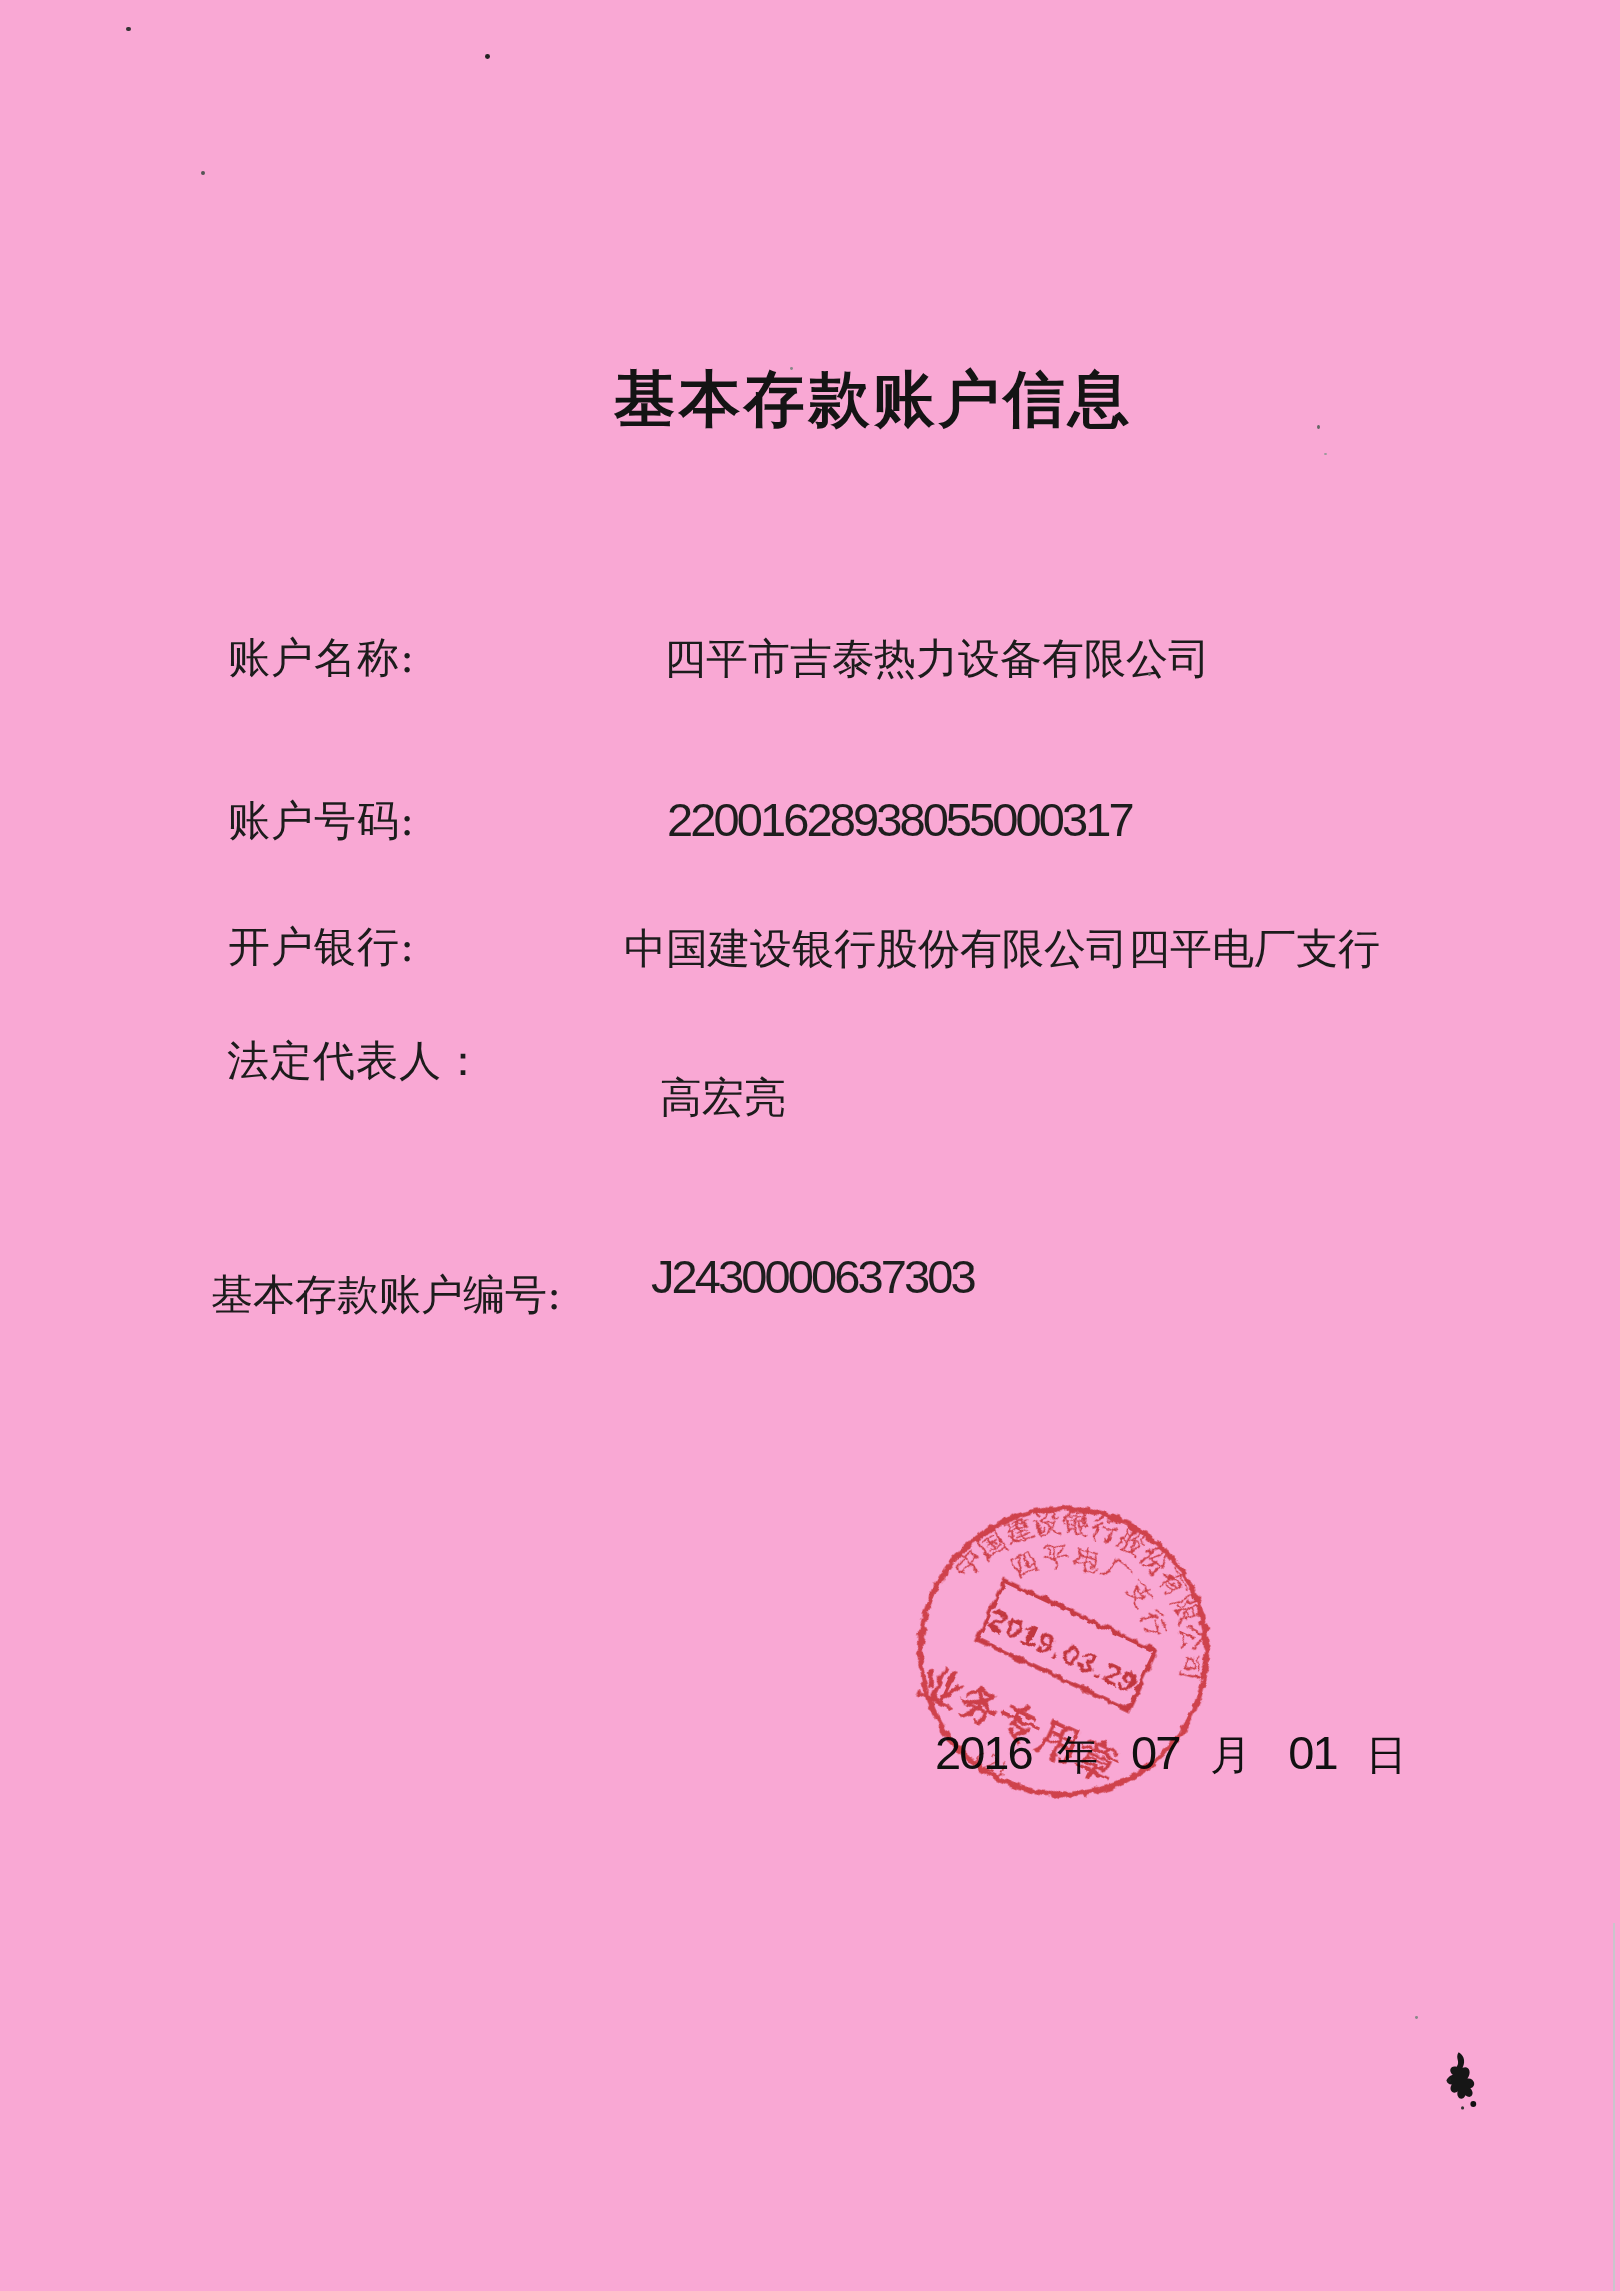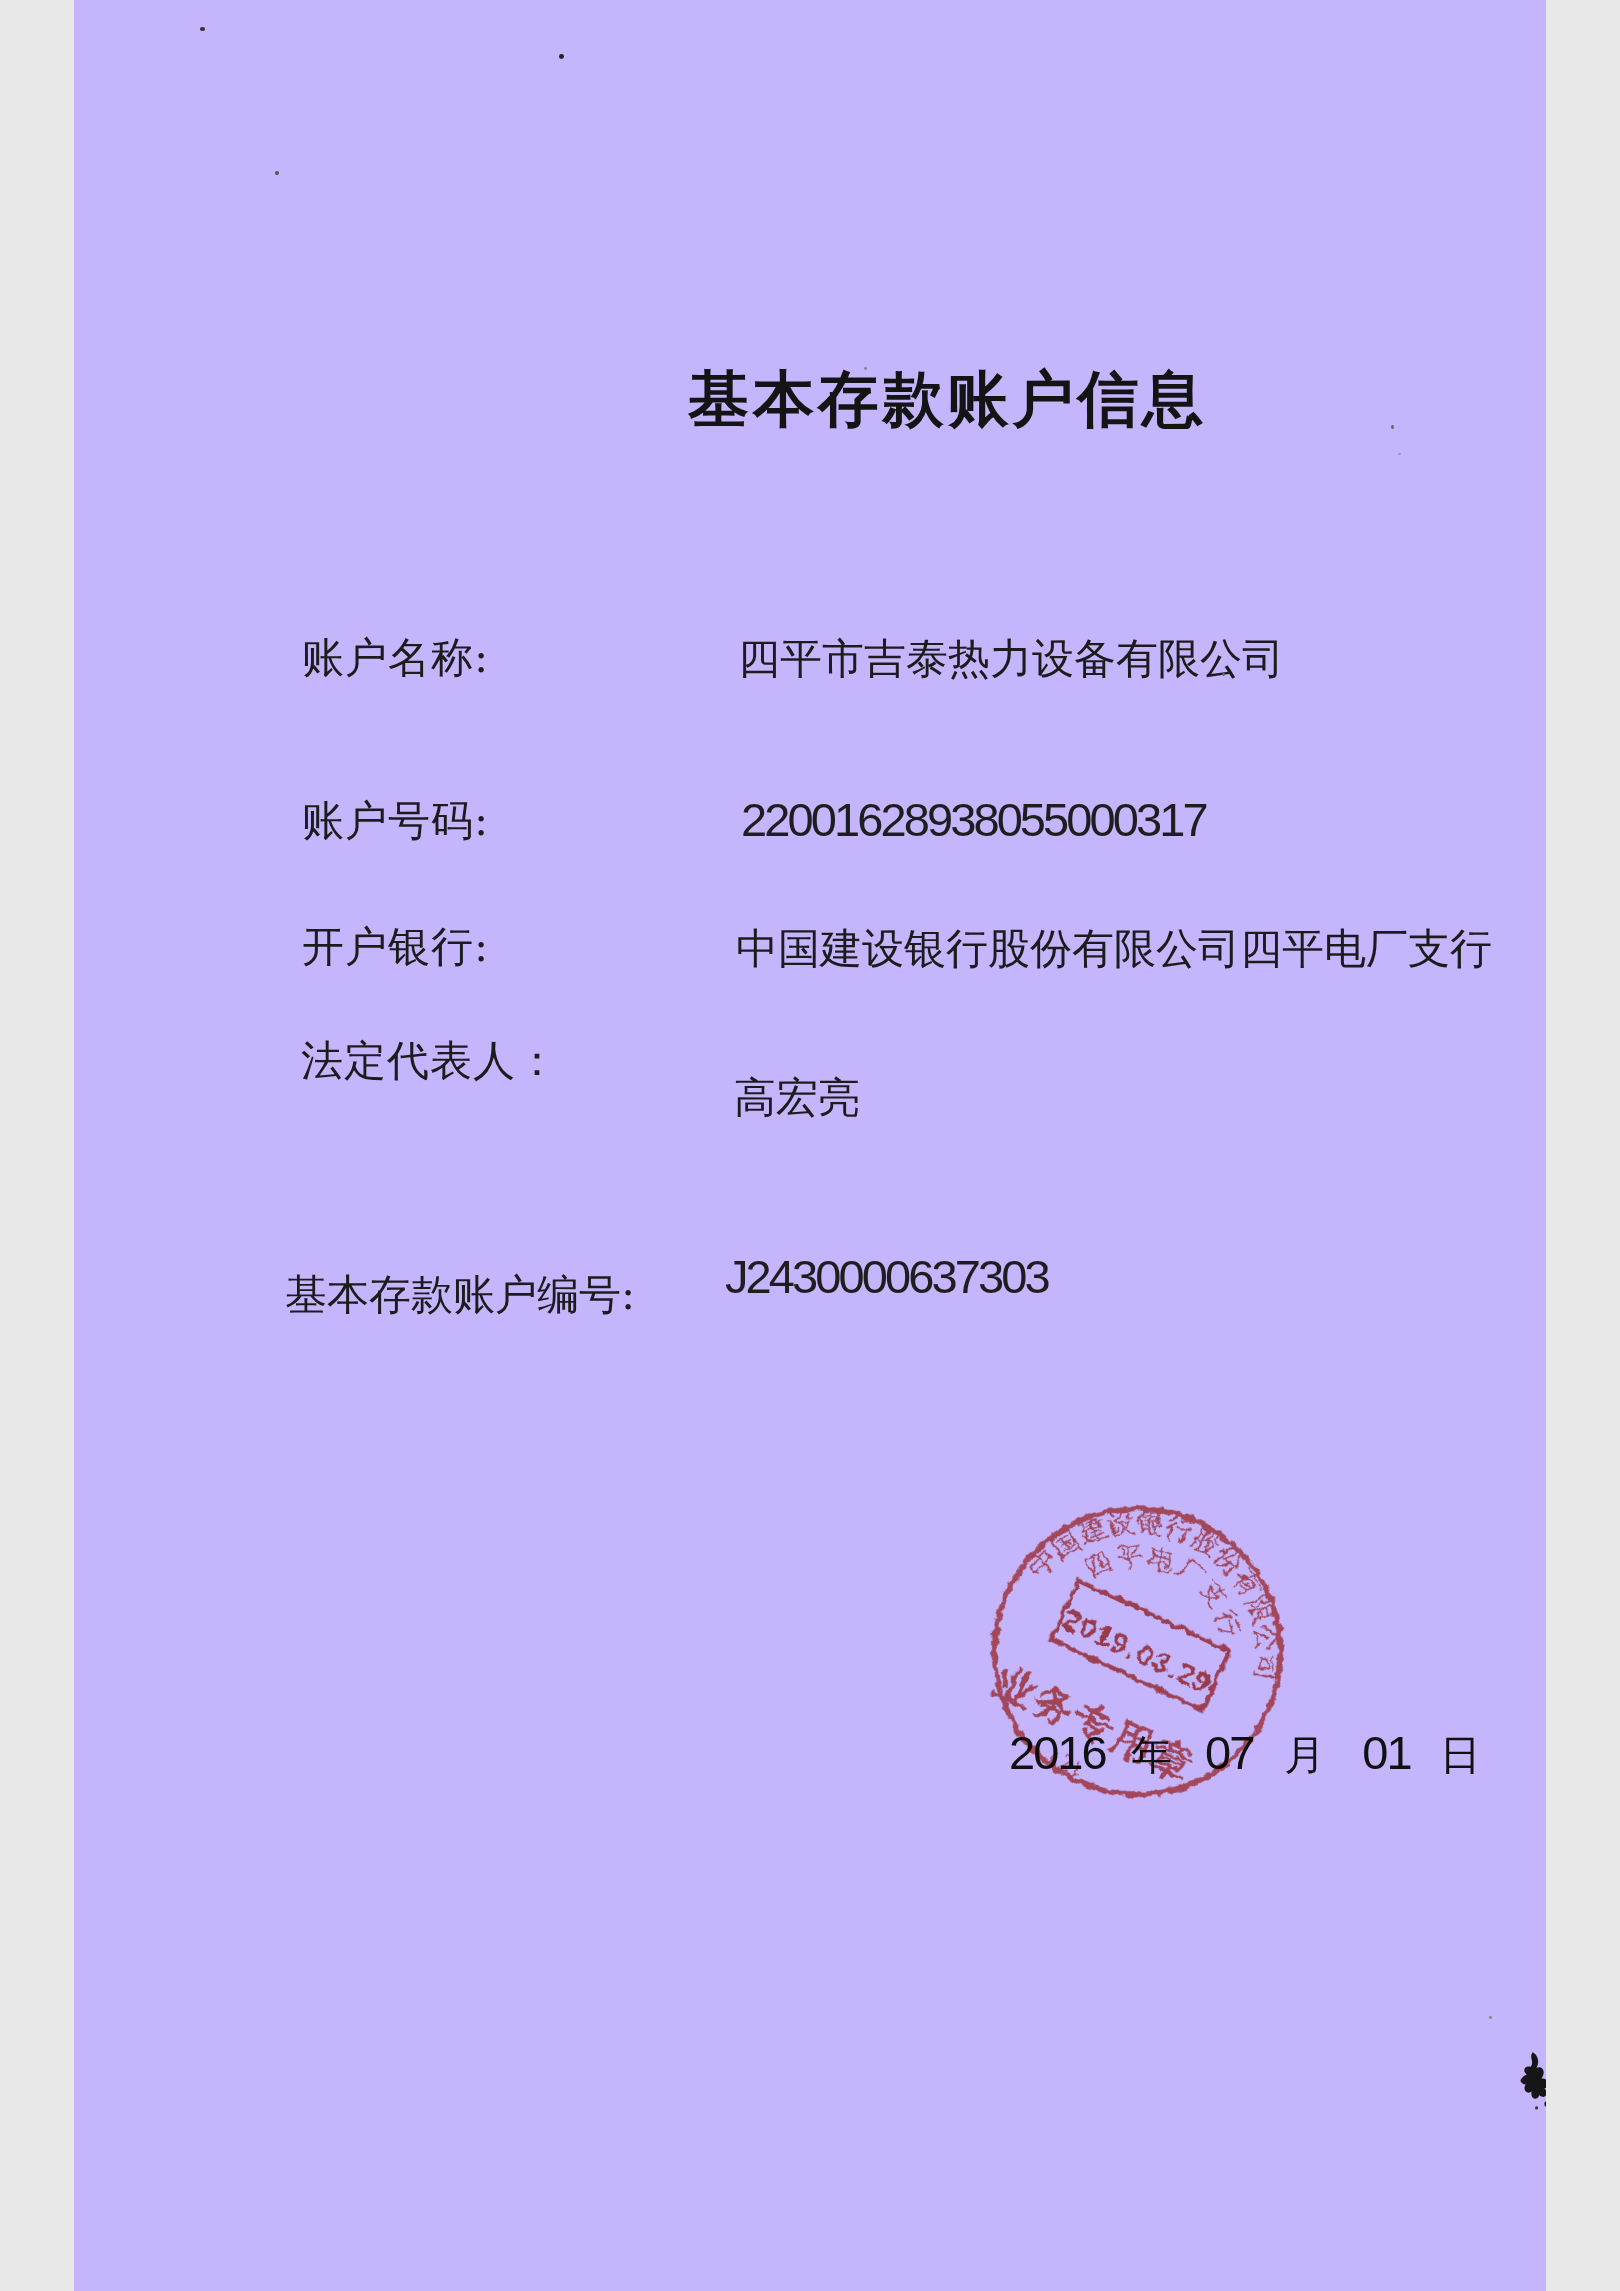--- a/index.html
+++ b/index.html
@@ -1,20 +1,20 @@
 <!DOCTYPE html>
 <html><head>
 <meta charset="utf-8">
 <style>
   html,body{margin:0;padding:0;background:#e8e8e8;}
   .page{
     position:relative;
-    width:1472px;height:2292px;
+    width:1620px;height:2292px;
     margin:0 auto;
-    background:#c4b5fd;
+    background:#f9a8d4;
     overflow:hidden;
     font-family:"DejaVu Serif","Liberation Serif",serif;
     color:#1a1a1a;
   }
   .abs{position:absolute;white-space:nowrap;}
   .title{
     font-size:61px;font-weight:700;letter-spacing:3.9px;
     color:#141414;line-height:1.1;
   }
   .label{font-size:42px;letter-spacing:1px;color:#1c1c1c;line-height:1.2;}
@@ -45,21 +45,21 @@
 
   <div class="abs title" style="left:614px;top:365px;">基本存款账户信息</div>
 
   <div class="abs label" style="left:228px;top:633px;">账户名称:</div>
   <div class="abs value-cjk" style="left:664px;top:634px;">四平市吉泰热力设备有限公司</div>
 
   <div class="abs label" style="left:228px;top:796px;">账户号码:</div>
   <div class="abs value-num" style="left:667px;top:794px;">22001628938055000317</div>
 
   <div class="abs label" style="left:228px;top:922px;">开户银行:</div>
-  <div class="abs value-cjk" style="left:662px;top:924px;text-align:right;">中国建设银行股份有限公司四平电厂支行</div>
+  <div class="abs value-cjk" style="left:624px;top:924px;text-align:right;">中国建设银行股份有限公司四平电厂支行</div>
 
   <div class="abs label" style="left:227px;top:1036px;">法定代表人：</div>
   <div class="abs value-cjk" style="left:660px;top:1073px;">高宏亮</div>
 
   <div class="abs label" style="left:211px;top:1252px;letter-spacing:0;margin-top:18px;">基本存款账户编号:</div>
   <div class="abs value-num" style="left:651px;top:1251px;">J2430000637303</div>
 
   <div class="abs date-line" style="left:935px;top:1725px;">
     <span class="num gap-a">2016</span><span class="unit gap-b">年</span><span class="num gap-c">07</span><span class="unit gap-d">月</span><span class="num gap-e">01</span><span class="unit">日</span>
   </div>

